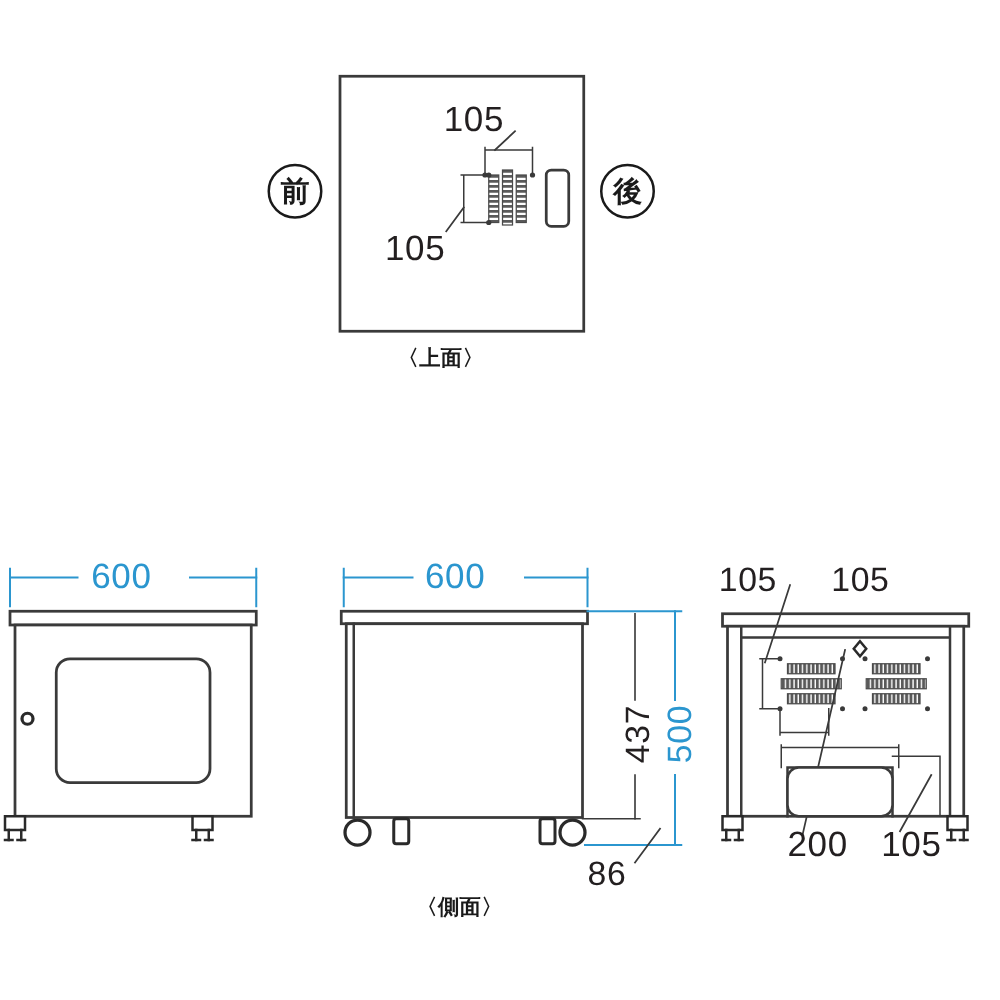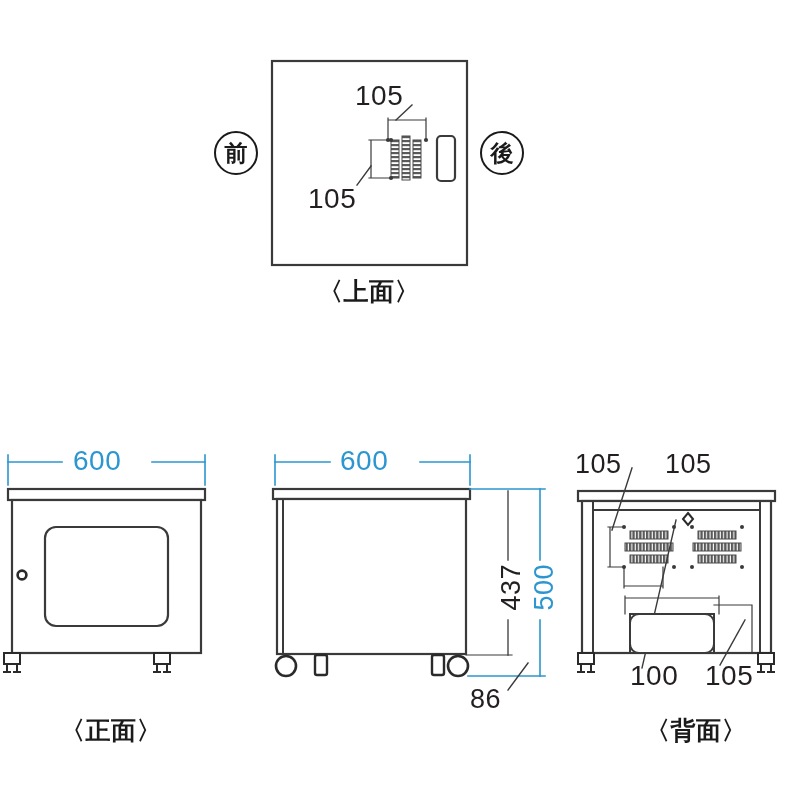--- a/index.html
+++ b/index.html
@@ -11,21 +11,21 @@
   .stage{position:absolute;left:0;top:0;width:800px;height:800px;}
   svg{display:block;}
   .cap{
     position:absolute;
     font-family:"DejaVu Sans","Liberation Sans",sans-serif;
     font-weight:700;
     color:#1a1a1a;
     white-space:nowrap;
     letter-spacing:0.02em;
   }
-  .cap-main{font-size:25px;}
+  .cap-main{font-size:17px;}
   .dimtxt{
     position:absolute;white-space:nowrap;
     font-family:"Liberation Sans","DejaVu Sans",sans-serif;
     font-weight:400;
     letter-spacing:0.5px;
     text-align:center;
   }
   .dim-blue{color:#2b96cf;}
   .dim-dark{color:#231f20;}
   .d28{font-size:28px;}
@@ -199,31 +199,30 @@
   <div class="badge" style="left:480px;top:131px;">
     <span>後</span>
   </div>
 
   <div class="dimtxt dim-dark d28" style="left:355px;top:80px;">105</div>
   <div class="dimtxt dim-dark d28" style="left:308px;top:183px;">105</div>
 
   <div class="cap cap-main" style="left:318px;top:275px;">〈上面〉</div>
 
   <div class="dimtxt dim-blue d28" style="left:73px;top:445px;">600</div>
-  <div class="cap cap-main" style="left:60px;top:714px;">〈正面〉</div>
 
   <div class="dimtxt dim-blue d28" style="left:340px;top:445px;">600</div>
 
   <div class="dimtxt dim-dark d27 rot" style="left:488px;top:572px;width:46px;text-align:center;">437</div>
 
   <div class="dimtxt dim-blue d27 rot" style="left:521px;top:572px;width:46px;text-align:center;">500</div>
 
   <div class="dimtxt dim-dark d27" style="left:470px;top:684px;">86</div>
 
+  <div class="cap cap-main" style="left:333px;top:714px;">〈側面〉</div>
 
   <div class="dimtxt dim-dark d27" style="left:575px;top:449px;">105</div>
   <div class="dimtxt dim-dark d27" style="left:665px;top:449px;">105</div>
-  <div class="dimtxt dim-dark d28" style="left:630px;top:660px;">100</div>
+  <div class="dimtxt dim-dark d28" style="left:630px;top:660px;">200</div>
   <div class="dimtxt dim-dark d28" style="left:705px;top:660px;">105</div>
 
-  <div class="cap cap-main" style="left:645px;top:714px;">〈背面〉</div>
 
 </div>
 
 </body></html>

